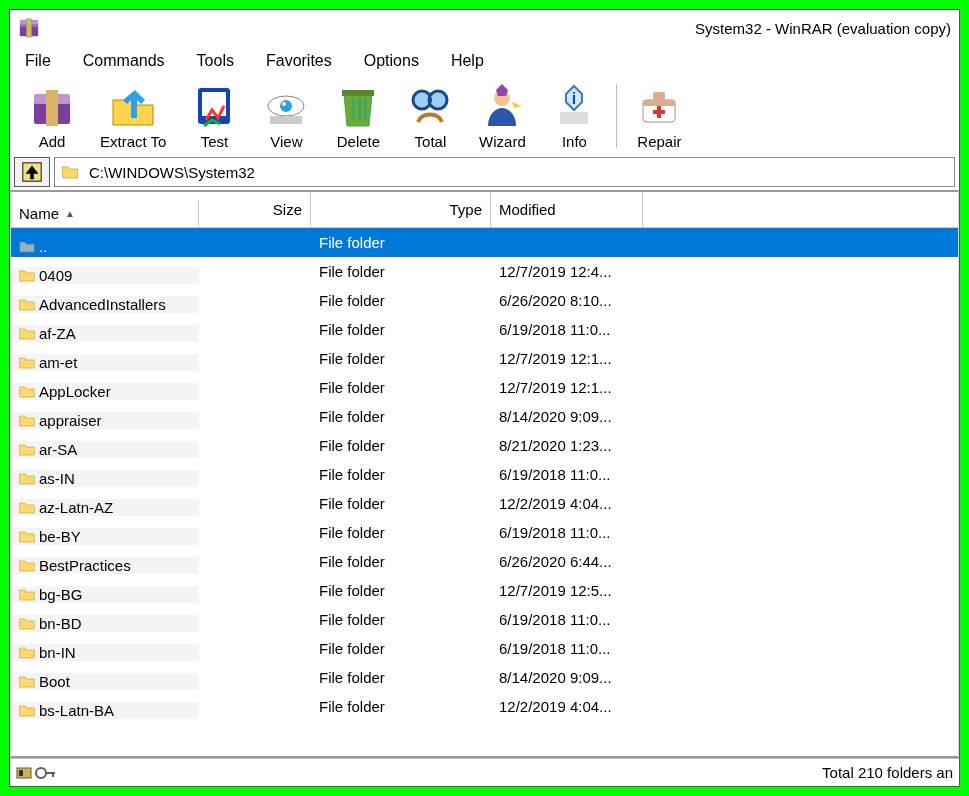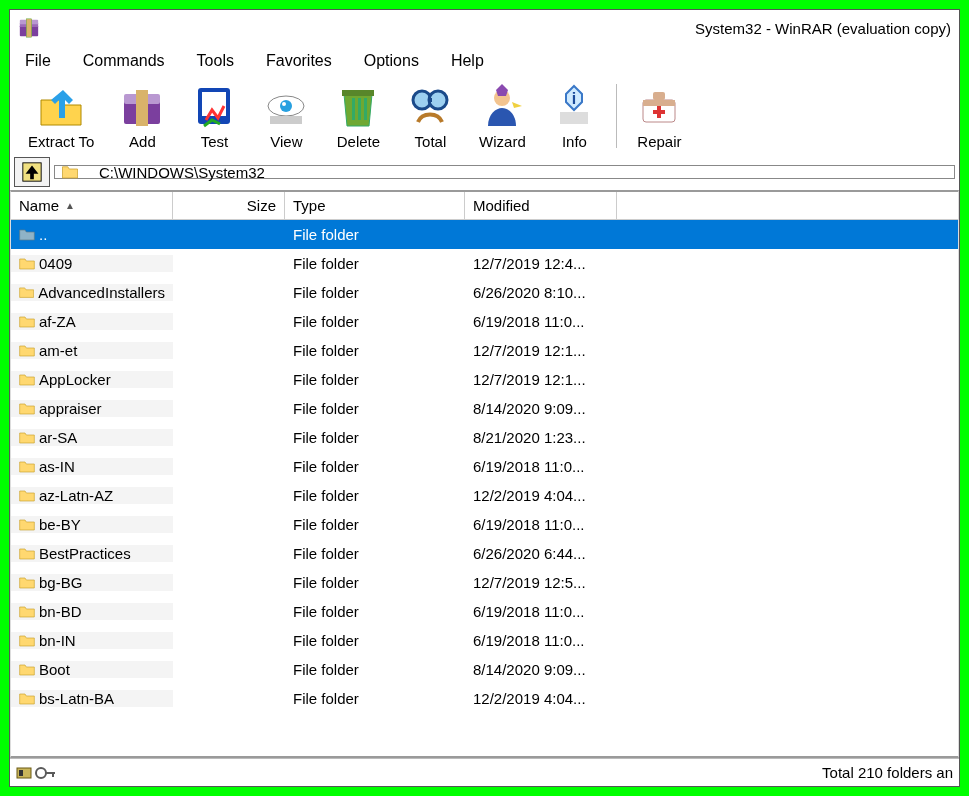--- a/index.html
+++ b/index.html
@@ -72,27 +72,27 @@
   height: 30px;
   border: 1px solid #555;
   display: flex;
   align-items: center;
   justify-content: center;
   background: #f3f3f3;
   cursor: default;
 }
 .pathbox {
   flex: 1;
-  height: 14px;
+  height: 30px;
   border: 1px solid #888;
   display: flex;
   align-items: center;
   padding: 0 6px;
   font-size: 15px;
-  gap: 20px;
+  gap: 10px;
   background: #fff;
 }
 .pathbox .ficon { width: 18px; height: 18px; }
 .filearea {
   flex: 1;
   border-top: 2px solid #9a9a9a;
   border-left: 1px solid #ddd;
   border-right: 1px solid #ddd;
   border-bottom: 2px solid #9a9a9a;
   margin: 0;
@@ -105,23 +105,23 @@
   border-bottom: 1px solid #ccc;
   font-size: 15px;
 }
 .col {
   padding: 5px 8px;
   border-right: 1px solid #ccc;
   display: flex;
   align-items: center;
   gap: 6px;
 }
-.c-name { width: 162px; }
+.c-name { width: 188px; margin-top: 8px; }
 .c-size { width: 112px; text-align: right; justify-content: flex-end; }
-.c-type { width: 180px; }
+.c-type { width: 180px; justify-content: flex-end; }
 .c-mod  { width: 152px; }
 .sorticon { font-size: 10px; color: #555; }
 .rows { flex: 1; overflow: hidden; }
 .row {
   display: flex;
   align-items: center;
   height: 29px;
   font-size: 15px;
 }
 .row.selected { background: #0078d7; color: #fff; }
@@ -167,32 +167,32 @@
       <div class="mitem">Commands</div>
       <div class="mitem">Tools</div>
       <div class="mitem">Favorites</div>
       <div class="mitem">Options</div>
       <div class="mitem">Help</div>
     </div>
 
   <div class="toolbar">
       <div class="tbtn">
         <div class="ticon"><svg viewBox="0 0 48 48">
-            <path d="M4 18h18l4 5h18v20H4z" fill="#ffd34d" stroke="#b08a00"></path>
-            <path d="M26 8l10 10-4 4-4-4v18h-6V18l-4 4-4-4z" fill="#2aa0e8"></path>
-          </svg></div>
-        <div class="tlabel">Extract To</div>
-      </div>
-      <div class="tbtn">
-        <div class="ticon"><svg viewBox="0 0 48 48">
             <rect x="6" y="18" width="36" height="24" rx="2" fill="#7b3f9e"></rect>
             <rect x="6" y="12" width="36" height="10" rx="2" fill="#b998d1"></rect>
             <rect x="18" y="8" width="12" height="36" fill="#d9b36a"></rect>
           </svg></div>
         <div class="tlabel">Add</div>
+      </div>
+      <div class="tbtn">
+        <div class="ticon"><svg viewBox="0 0 48 48">
+            <path d="M4 18h18l4 5h18v20H4z" fill="#ffd34d" stroke="#b08a00"></path>
+            <path d="M26 8l10 10-4 4-4-4v18h-6V18l-4 4-4-4z" fill="#2aa0e8"></path>
+          </svg></div>
+        <div class="tlabel">Extract To</div>
       </div>
       <div class="tbtn">
         <div class="ticon"><svg viewBox="0 0 48 48">
             <rect x="8" y="6" width="32" height="36" rx="3" fill="#1246b5"></rect>
             <rect x="12" y="10" width="24" height="24" fill="#fff"></rect>
             <path d="M16 38l6-10 6 8 6-12" stroke="#f33" stroke-width="3" fill="none"></path>
             <path d="M14 44l8-6 8 4" stroke="#2a2" stroke-width="3" fill="none"></path>
           </svg></div>
         <div class="tlabel">Test</div>
       </div>

